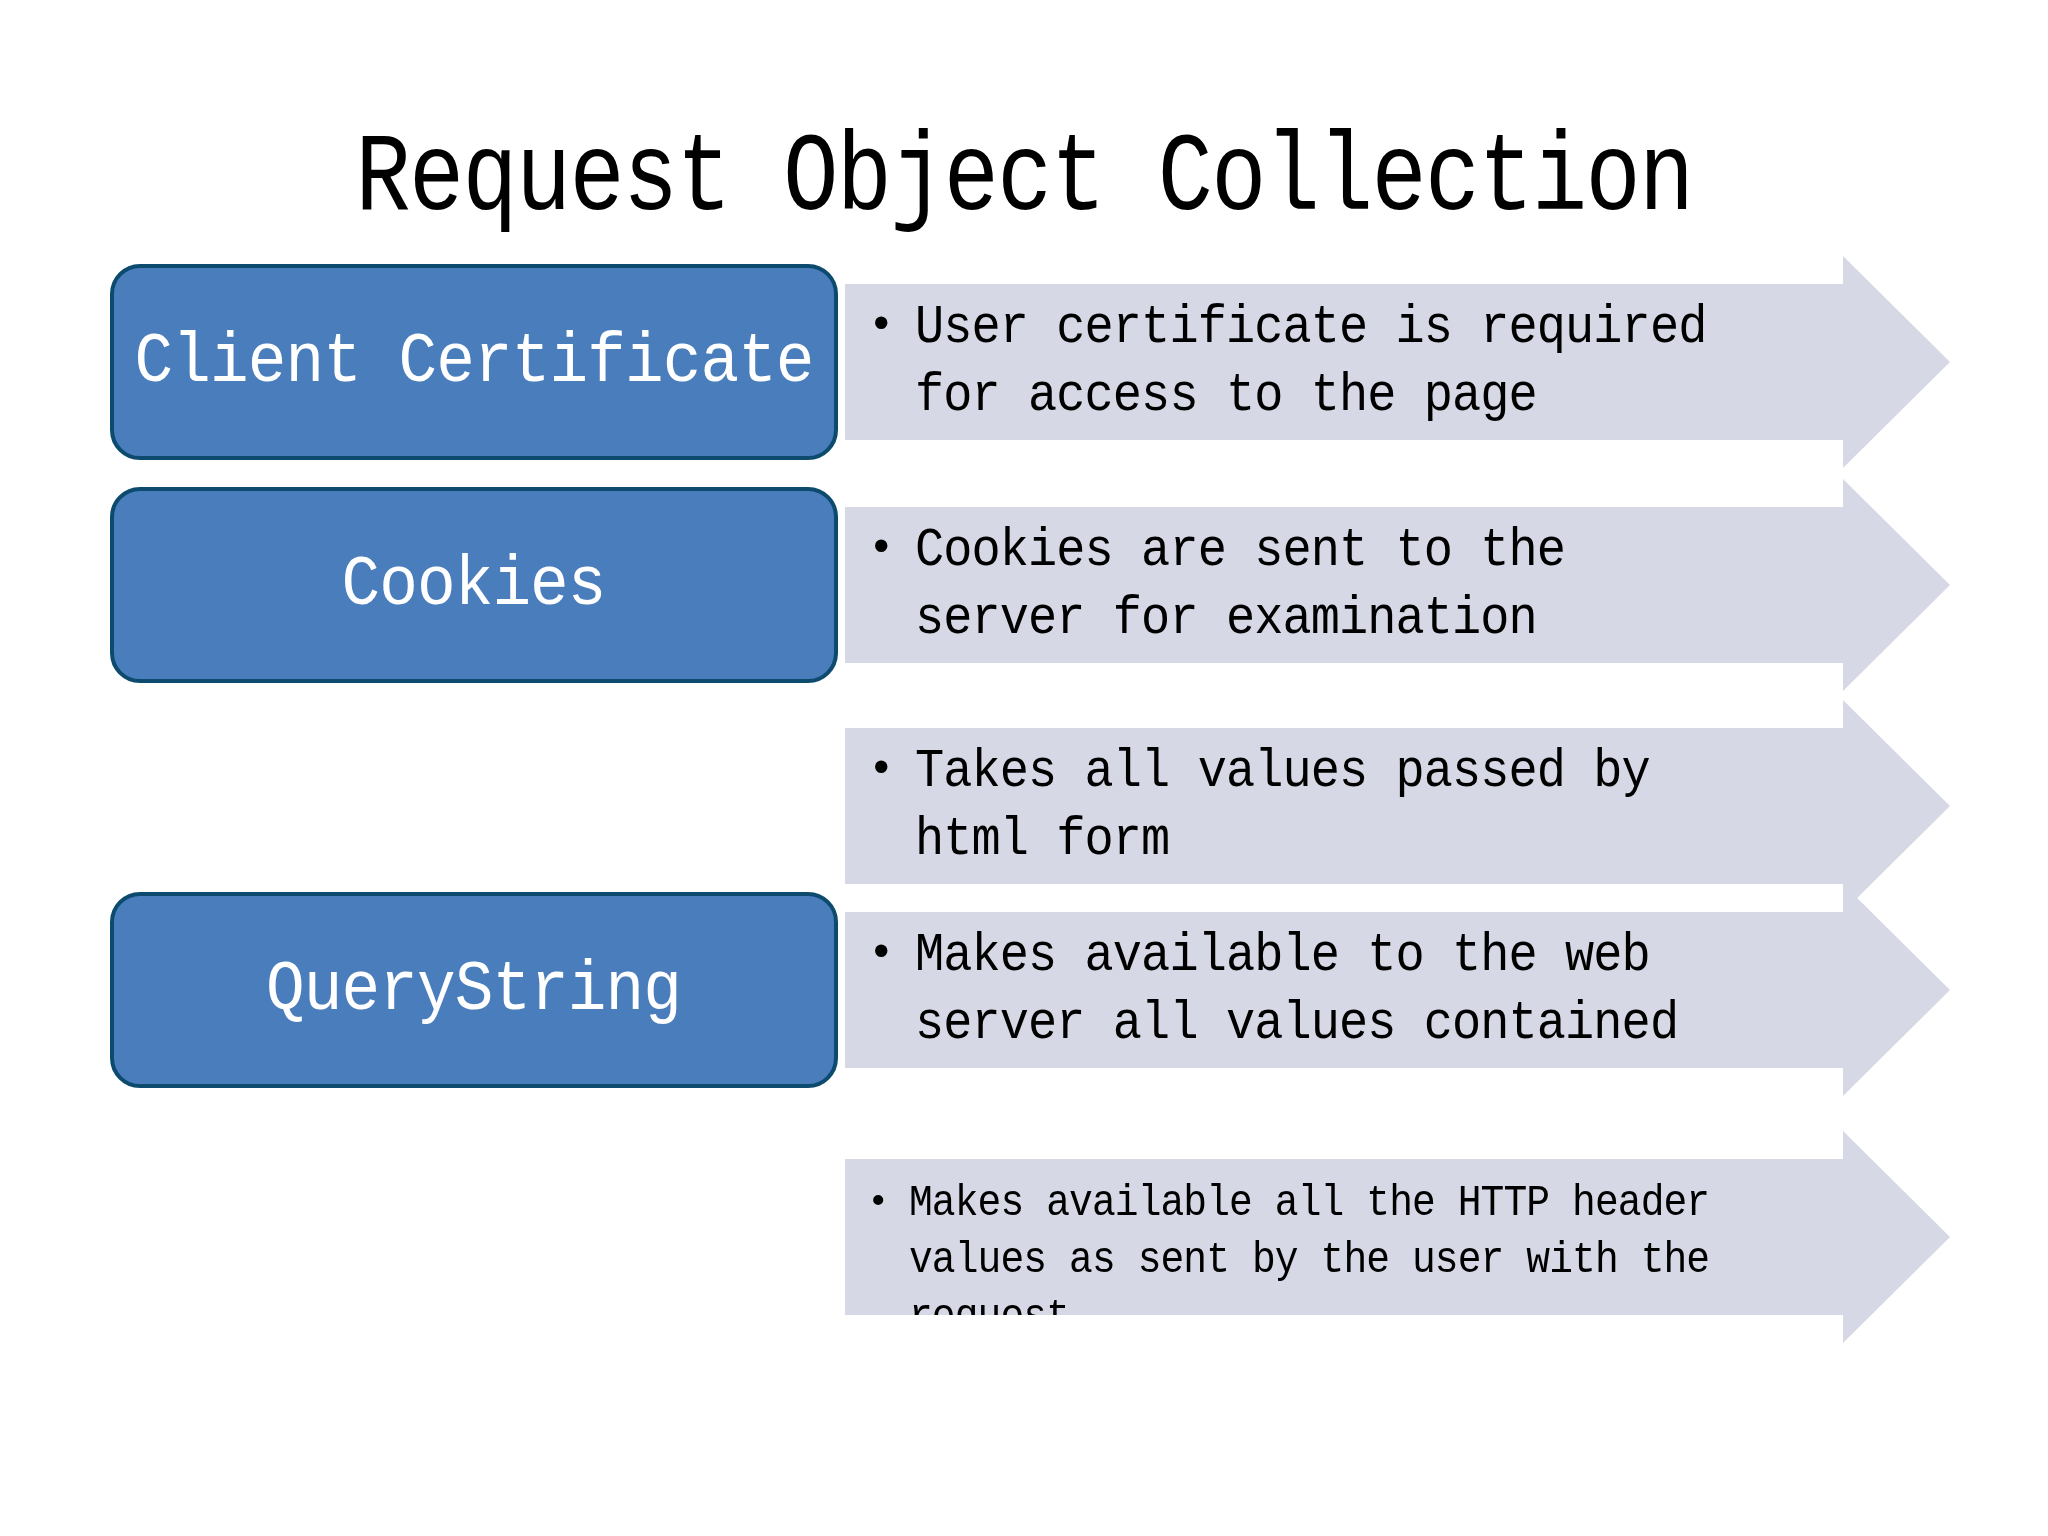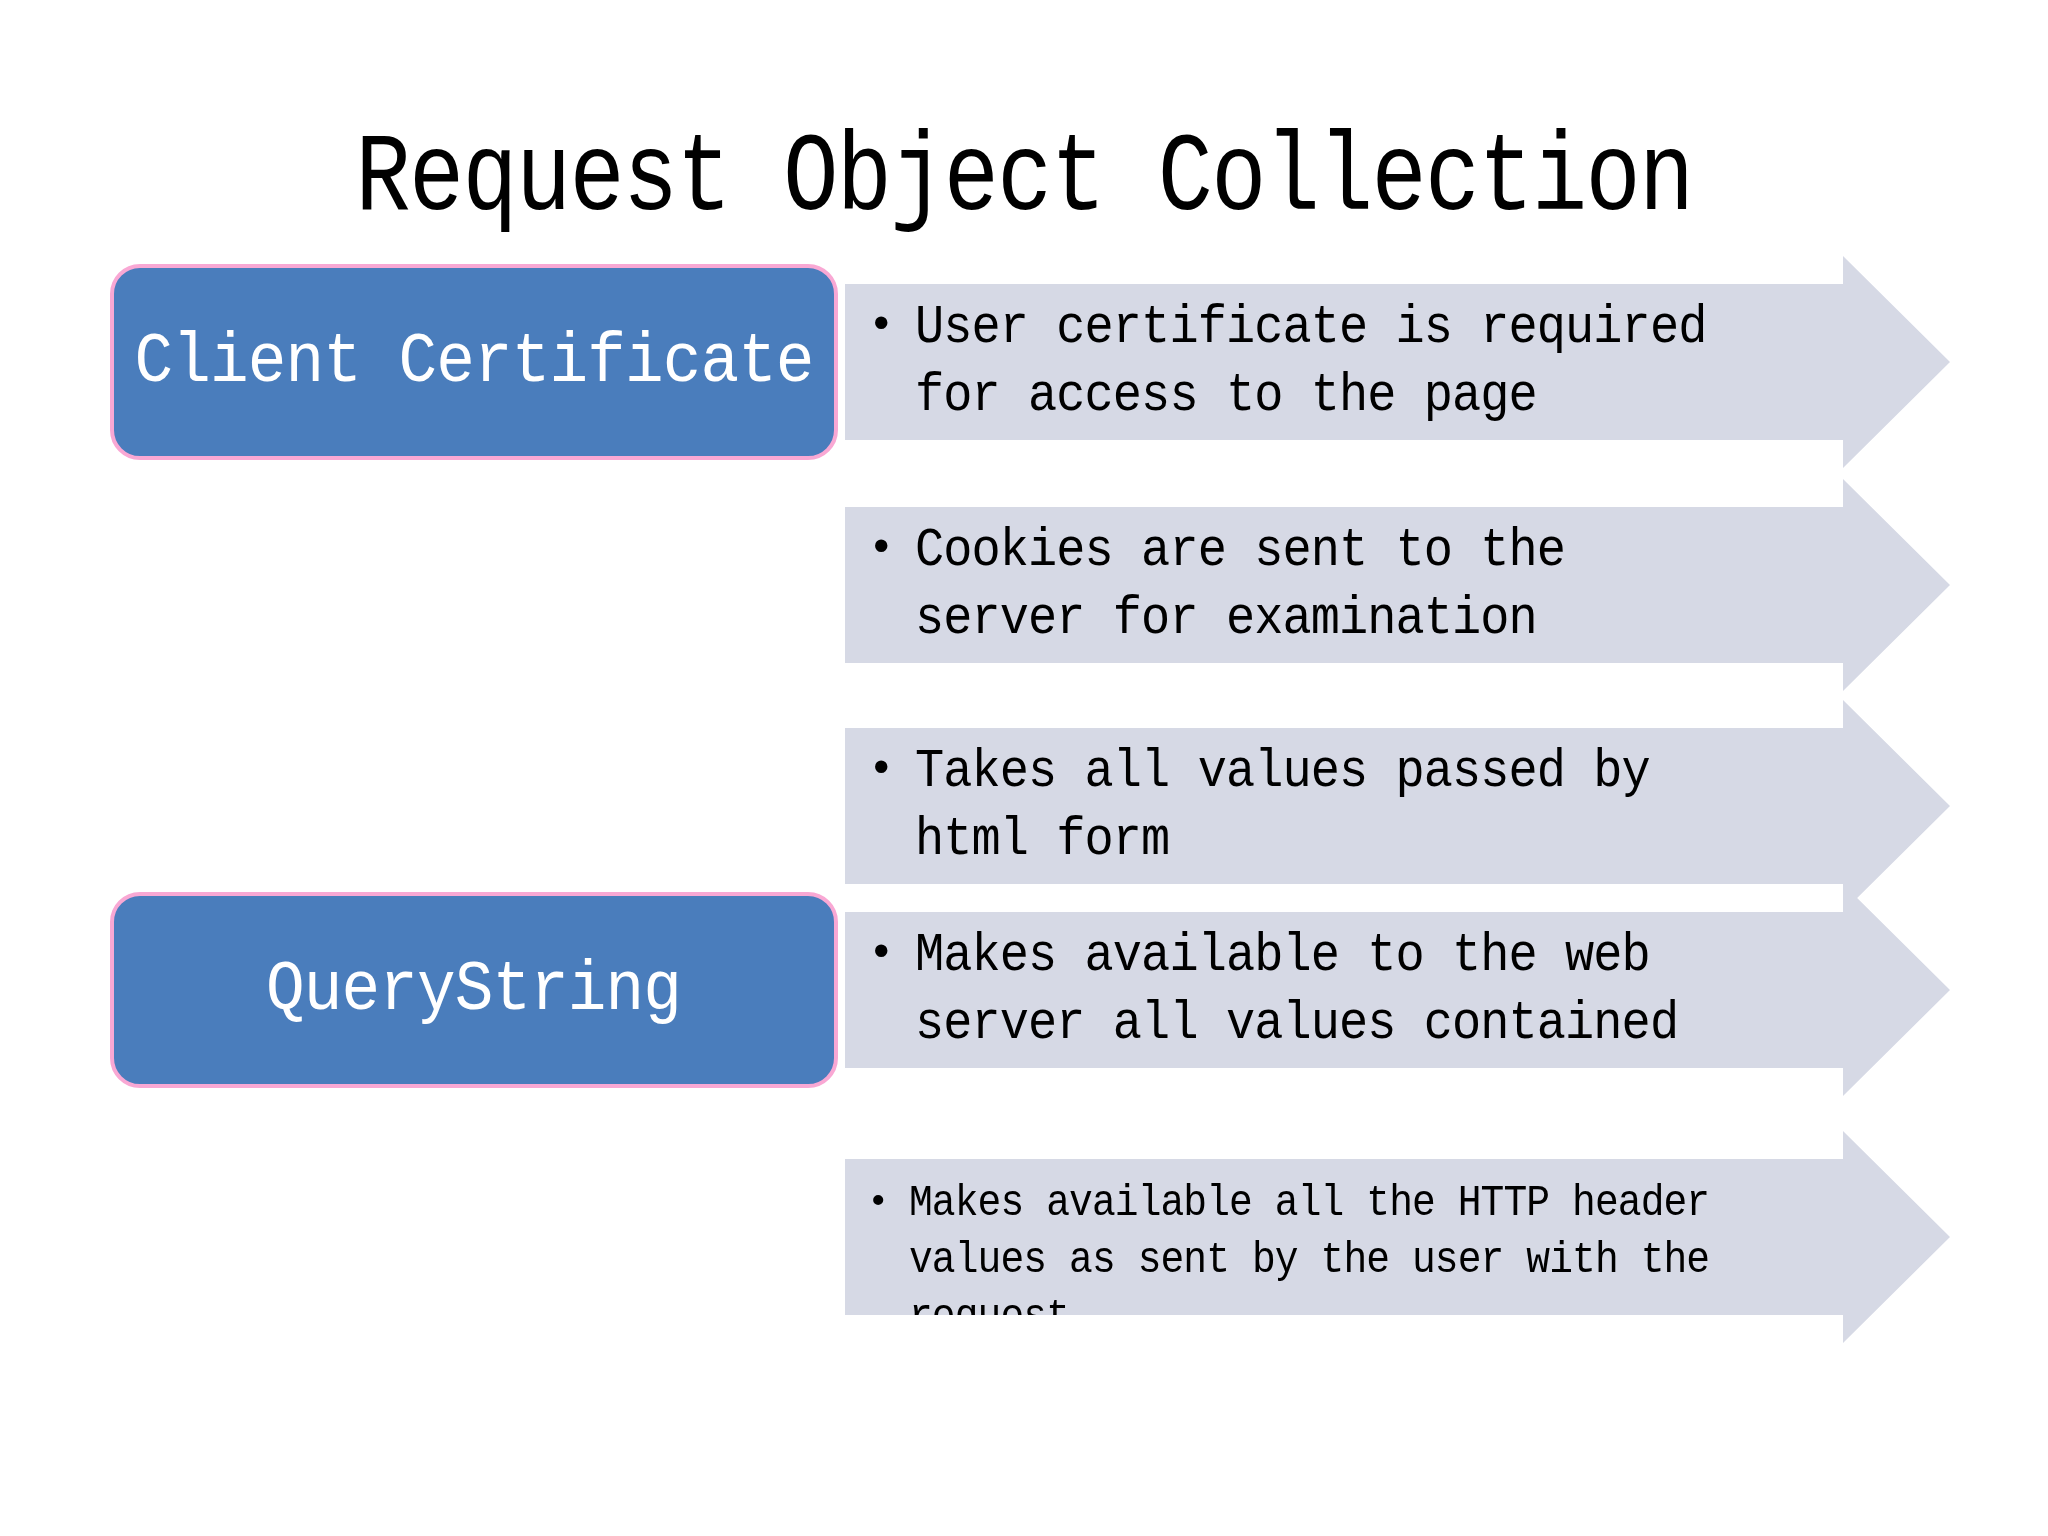--- a/index.html
+++ b/index.html
@@ -25,21 +25,21 @@
   .row{
     position:absolute;
     left:0;width:2048px;height:212px;
   }
   .stage-box{
     position:absolute;
     left:110px;top:8px;
     width:728px;height:196px;
     box-sizing:border-box;
     background:#4a7dbc;
-    border:4px solid #f9a8d4;
+    border:4px solid #0c4a6e;
     border-radius:30px;
     display:flex;align-items:center;justify-content:center;
   }
   .stage-label{
     color:#ffffff;
     font-size:70px;
     white-space:nowrap;
     transform:scaleX(0.92);
     transform-origin:50% 50%;
     letter-spacing:-1px;
@@ -91,20 +91,23 @@
     </div>
     <div class="arrow-banner">
       <div class="arrow-text">
         <span class="bullet">•</span>
         <span class="desc">User certificate is required for access to the page</span>
       </div>
     </div>
   </div>
 
   <div class="row" style="top:479px;">
+    <div class="stage-box">
+      <span class="stage-label">Cookies</span>
+    </div>
     <div class="arrow-banner">
       <div class="arrow-text">
         <span class="bullet">•</span>
         <span class="desc">Cookies are sent to the server for examination</span>
       </div>
     </div>
   </div>
 
   <div class="row" style="top:700px;">
     <div class="arrow-banner">

